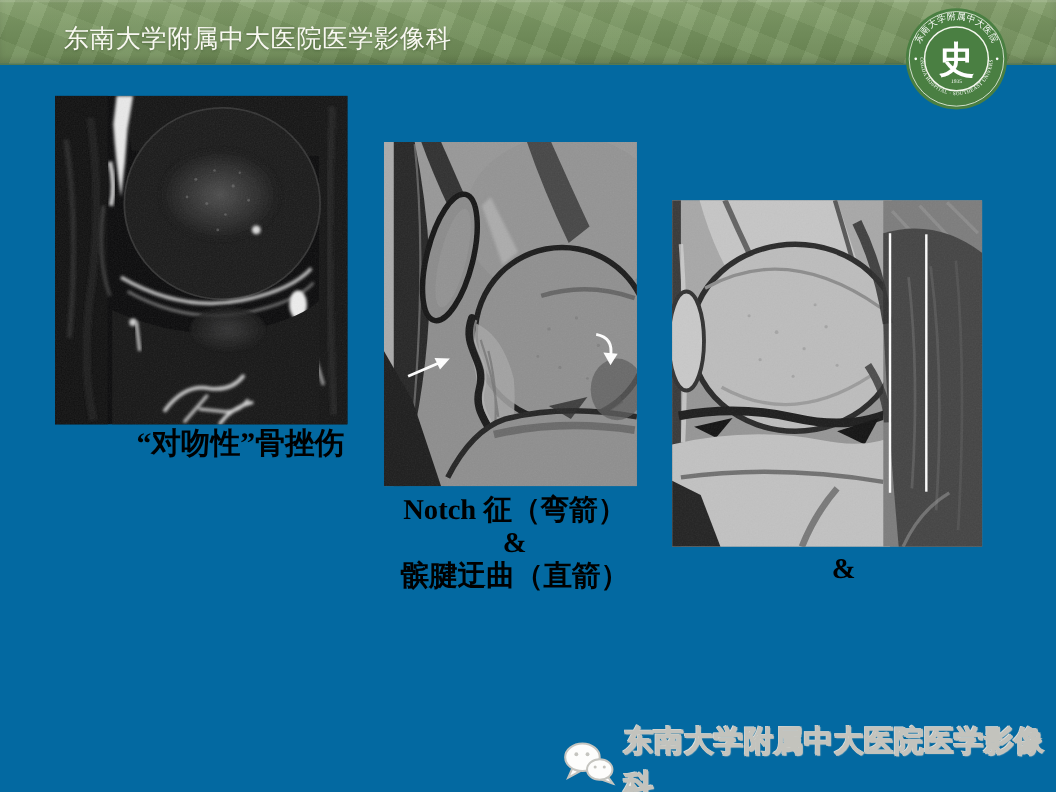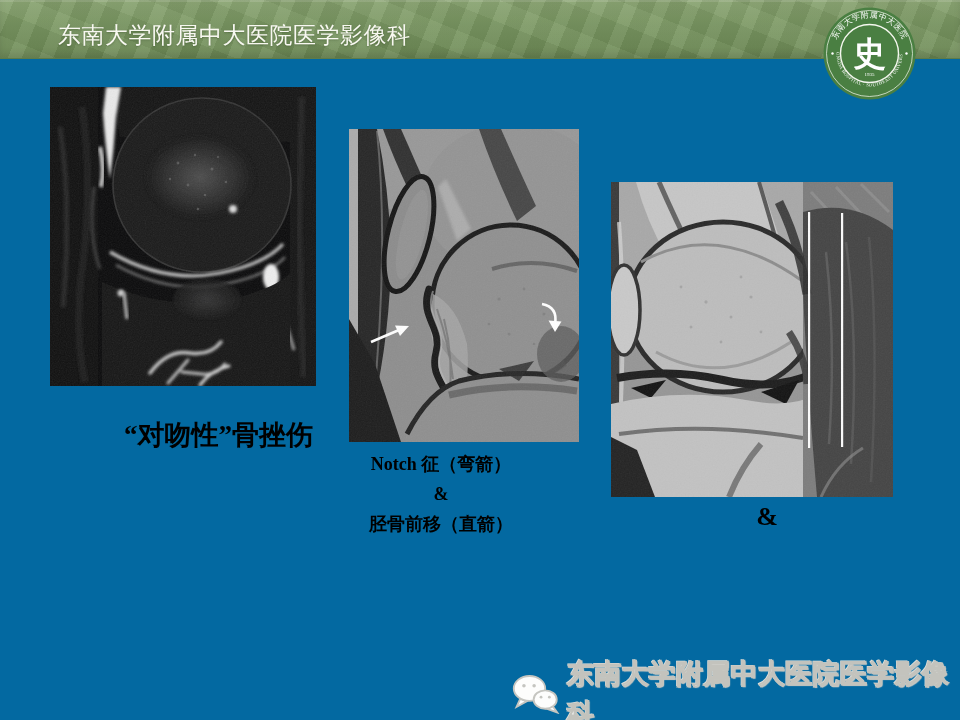--- a/index.html
+++ b/index.html
@@ -25,22 +25,22 @@
     color:#f8f8f1;letter-spacing:.5px;text-shadow:0 1px 2px rgba(40,60,30,.35);
   }
   .logo{position:absolute;left:823px;top:7px;width:93px;height:93px;}
   
   .fig{position:absolute;}
   .fig svg.mri{display:block;width:100%;height:100%;}
   .fig-left{left:50px;top:87px;width:266px;height:299px;}
   .fig-mid{left:349px;top:129px;width:230px;height:313px;}
   .fig-right{left:611px;top:182px;width:282px;height:315px;}
   .caption{position:absolute;text-align:center;font-weight:700;color:#000;}
-  .caption-left{left:52px;top:388px;width:333px;font-size:27px;line-height:31px;margin-top:32px;}
-  .caption-mid{left:311px;top:449px;width:260px;font-size:18px;line-height:30px;}
+  .caption-left{left:52px;top:388px;width:333px;font-size:27px;line-height:31px;}
+  .caption-mid{left:338px;top:449px;width:260px;font-size:26px;line-height:30px;}
   .caption-right{left:607px;top:501px;width:320px;font-size:26px;line-height:31px;}
   
   .footer{position:absolute;left:511px;top:654px;display:flex;align-items:center;gap:6px;}
   .footer .wx{width:52px;height:40px;}
   .footer-text{
     font-size:27px;line-height:40px;font-weight:700;letter-spacing:.3px;
     color:#f4f4f1;-webkit-text-stroke:1.1px #c3c3bd;
     text-shadow:1px 1px 1px #c9c9c4, -1px -1px 0 #e3e3de;
   }
 </style>
@@ -206,21 +206,21 @@
       <g>
         <path d="M193,175 q16,3 13,20" fill="none" stroke="#ffffff" stroke-width="2.6"></path>
         <polygon points="206,203 199.5,191.5 212.5,192.5" fill="#ffffff"></polygon>
       </g>
       <rect width="230" height="313" filter="url(#nzB)" opacity=".2"></rect>
     </svg>
   </div>
   <div class="caption caption-mid">
     <div>Notch 征（弯箭）</div>
     <div>&amp;</div>
-    <div>胫骨前移（直箭）</div>
+    <div>髌腱迂曲（直箭）</div>
   </div>
 
   <div class="fig fig-right">
     <svg class="mri" viewBox="0 0 282 315">
       <defs>
         <filter id="nzC">
             <feTurbulence type="fractalNoise" baseFrequency="0.75" numOctaves="2" stitchTiles="stitch"></feTurbulence>
           <feColorMatrix type="saturate" values="0"></feColorMatrix>
           <feComponentTransfer>
               <feFuncA type="linear" slope="0.45"></feFuncA>

